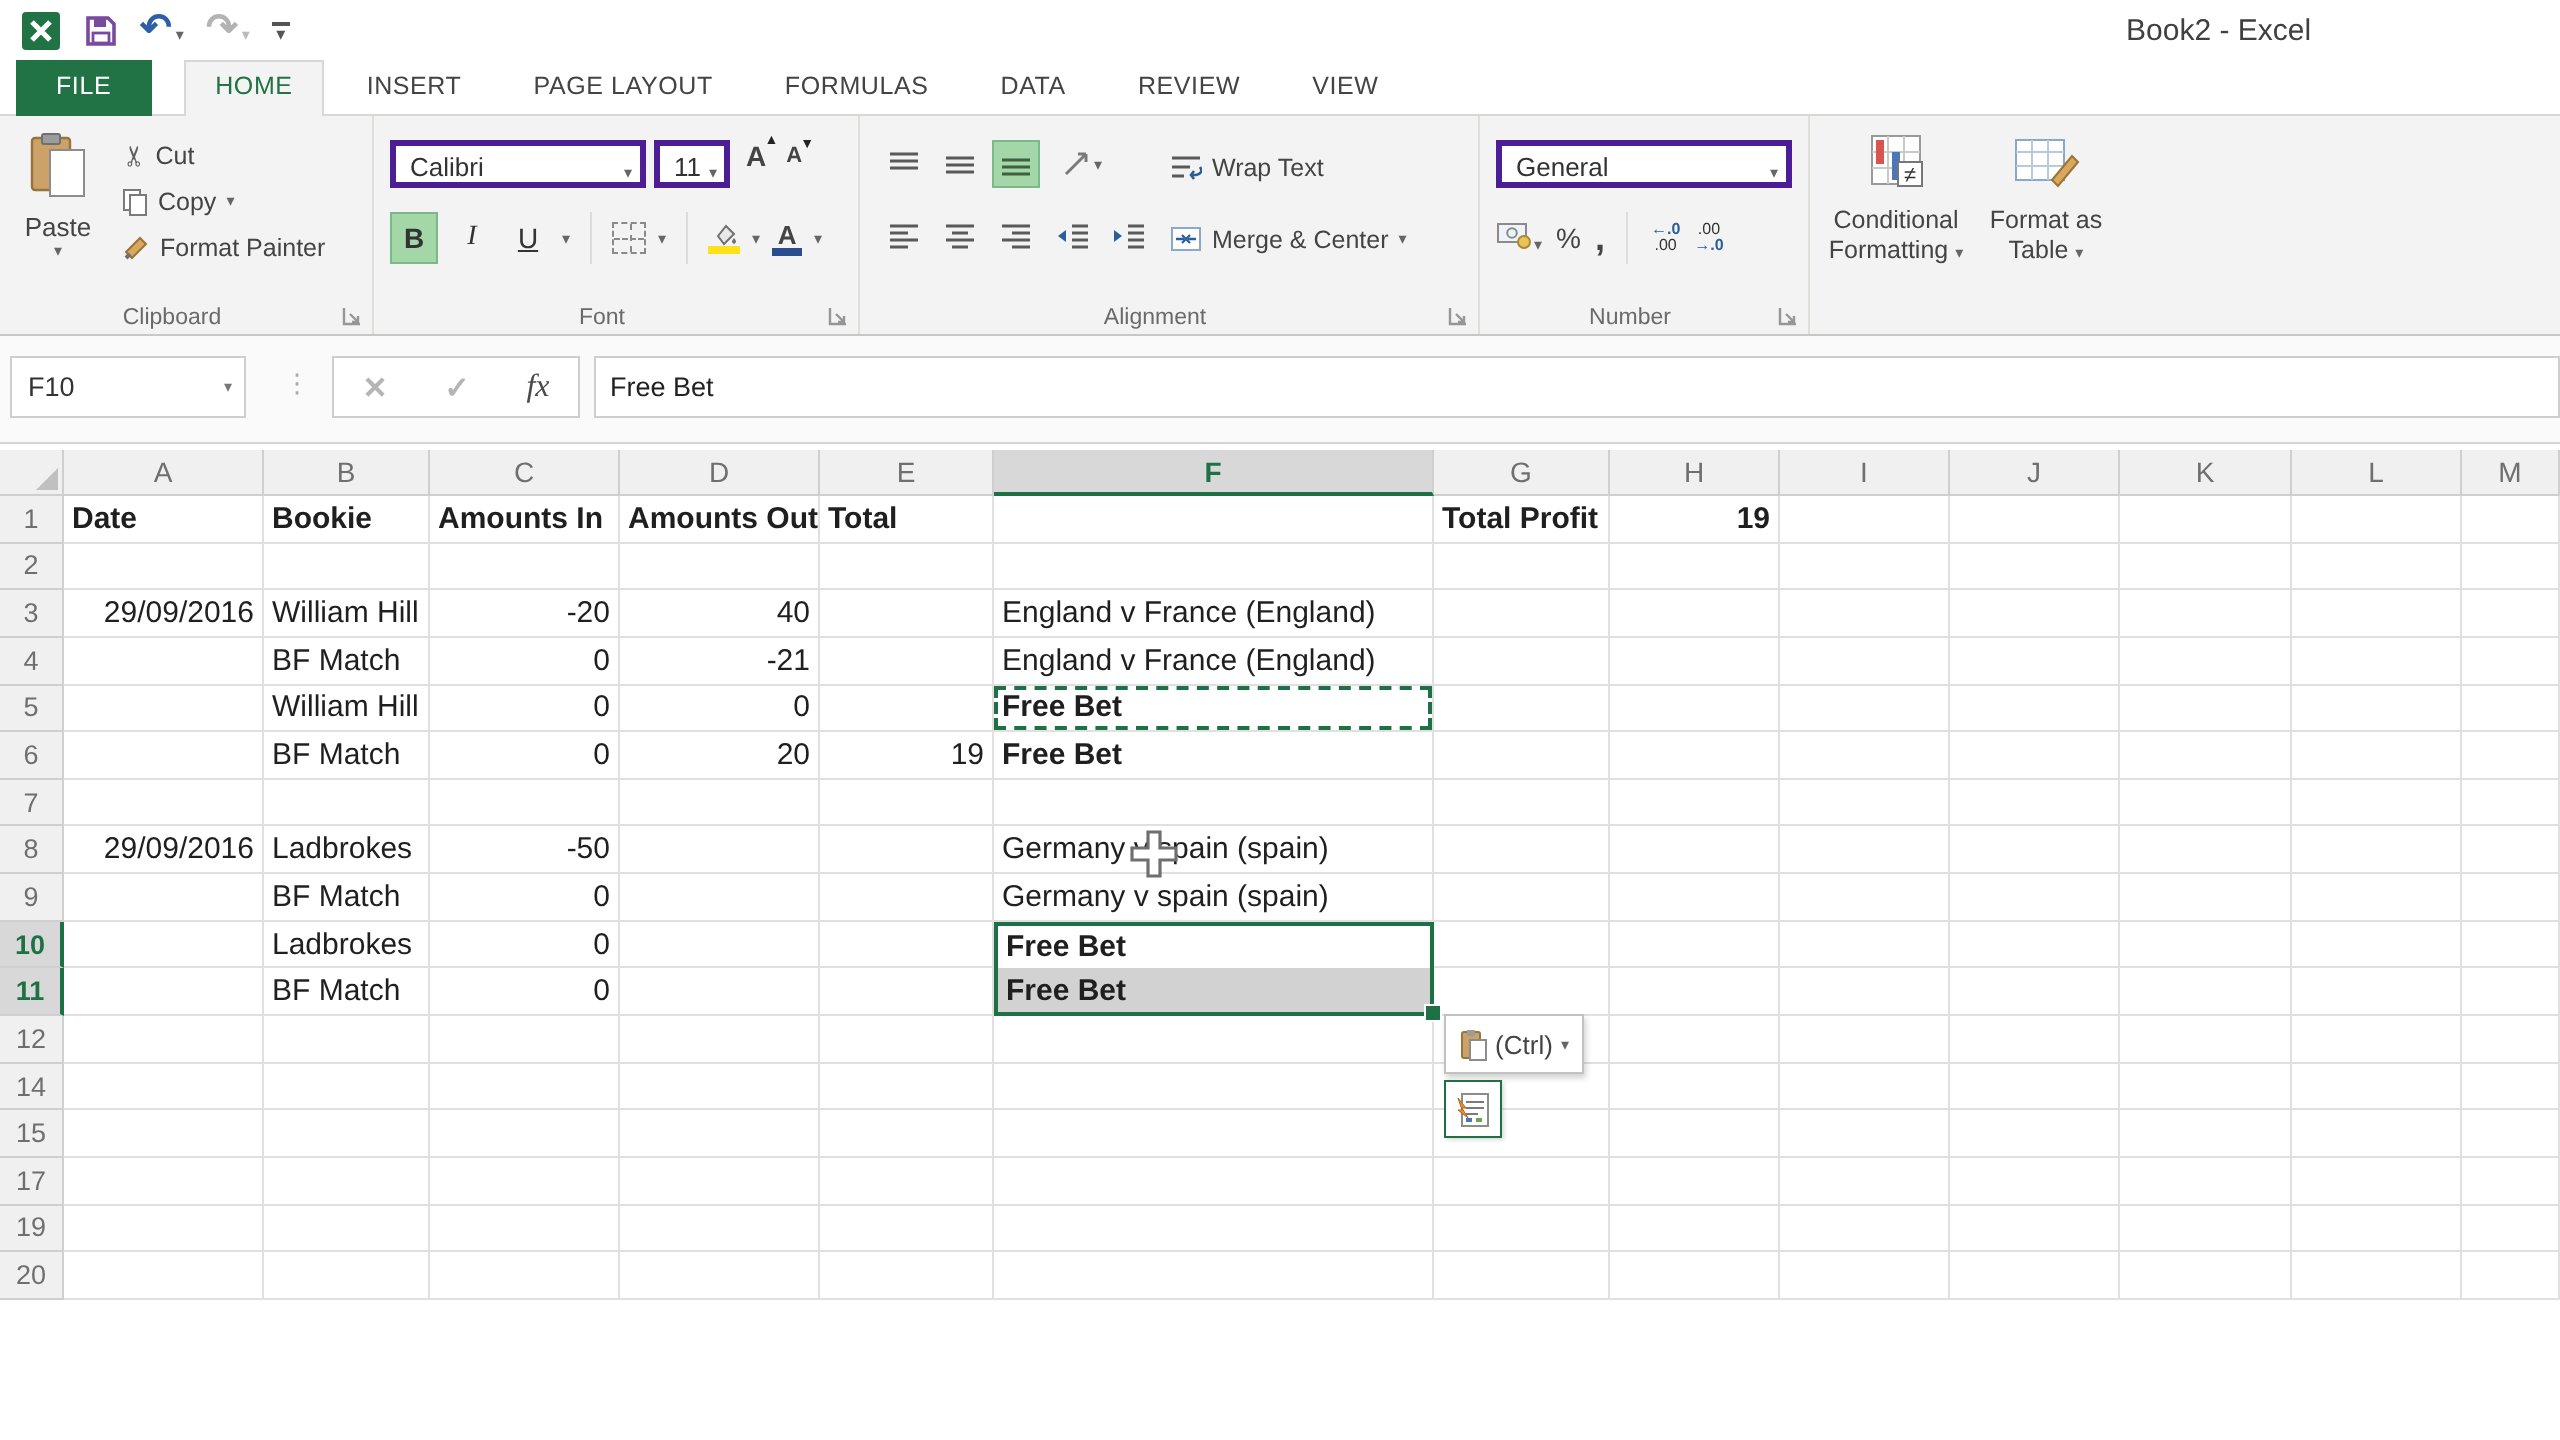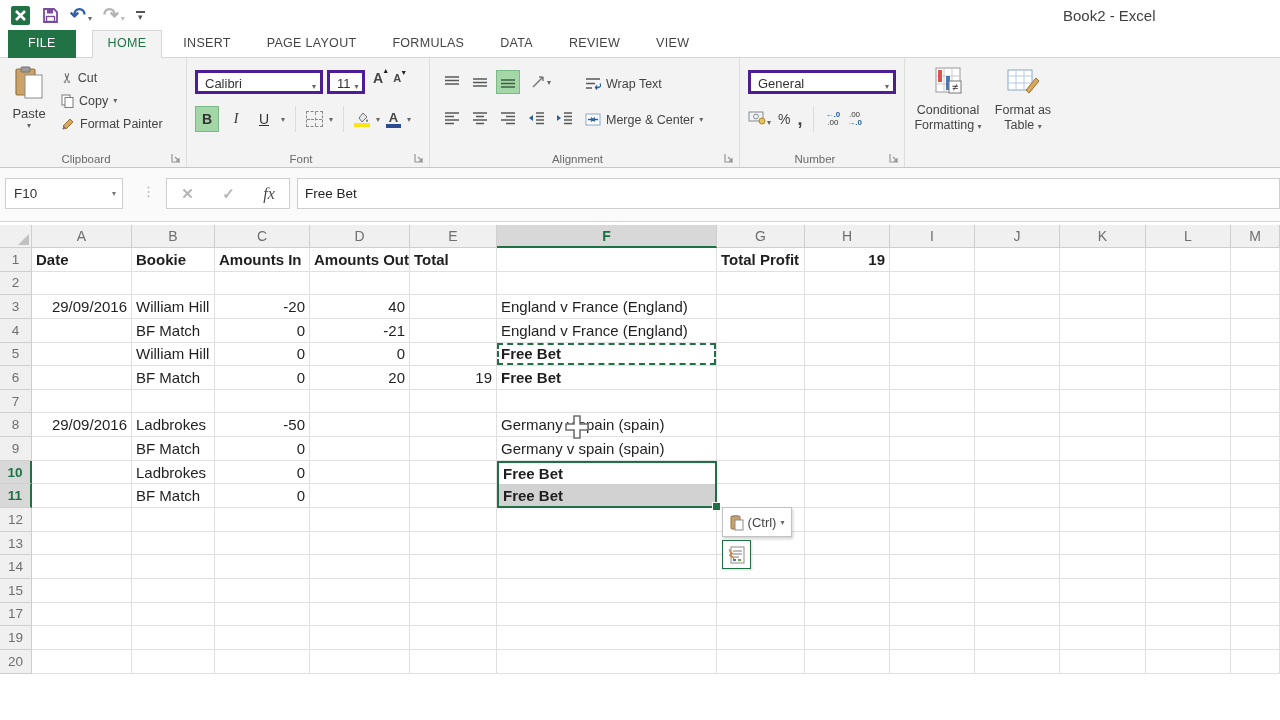--- a/index.html
+++ b/index.html
@@ -564,36 +564,20 @@
       <div class="g-cell" style="width: 220px;"></div>
       <div class="g-cell" style="width: 88px;"></div>
       <div class="g-cell" style="width: 85px;"></div>
       <div class="g-cell" style="width: 85px;"></div>
       <div class="g-cell" style="width: 85px;"></div>
       <div class="g-cell" style="width: 86px;"></div>
       <div class="g-cell" style="width: 85px;"></div>
       <div class="g-cell" style="width: 49px;"></div>
     </div>
     <div class="g-row" style="height: 23.65px;">
-      <div class="g-rh">13</div>
-      <div class="g-cell" style="width: 100px;"></div>
-      <div class="g-cell" style="width: 83px;"></div>
-      <div class="g-cell" style="width: 95px;"></div>
-      <div class="g-cell" style="width: 100px;"></div>
-      <div class="g-cell" style="width: 87px;"></div>
-      <div class="g-cell" style="width: 220px;"></div>
-      <div class="g-cell" style="width: 88px;"></div>
-      <div class="g-cell" style="width: 85px;"></div>
-      <div class="g-cell" style="width: 85px;"></div>
-      <div class="g-cell" style="width: 85px;"></div>
-      <div class="g-cell" style="width: 86px;"></div>
-      <div class="g-cell" style="width: 85px;"></div>
-      <div class="g-cell" style="width: 49px;"></div>
-    </div>
-    <div class="g-row" style="height: 23.65px;">
       <div class="g-rh">14</div>
       <div class="g-cell" style="width: 100px;"></div>
       <div class="g-cell" style="width: 83px;"></div>
       <div class="g-cell" style="width: 95px;"></div>
       <div class="g-cell" style="width: 100px;"></div>
       <div class="g-cell" style="width: 87px;"></div>
       <div class="g-cell" style="width: 220px;"></div>
       <div class="g-cell" style="width: 88px;"></div>
       <div class="g-cell" style="width: 85px;"></div>
       <div class="g-cell" style="width: 85px;"></div>

